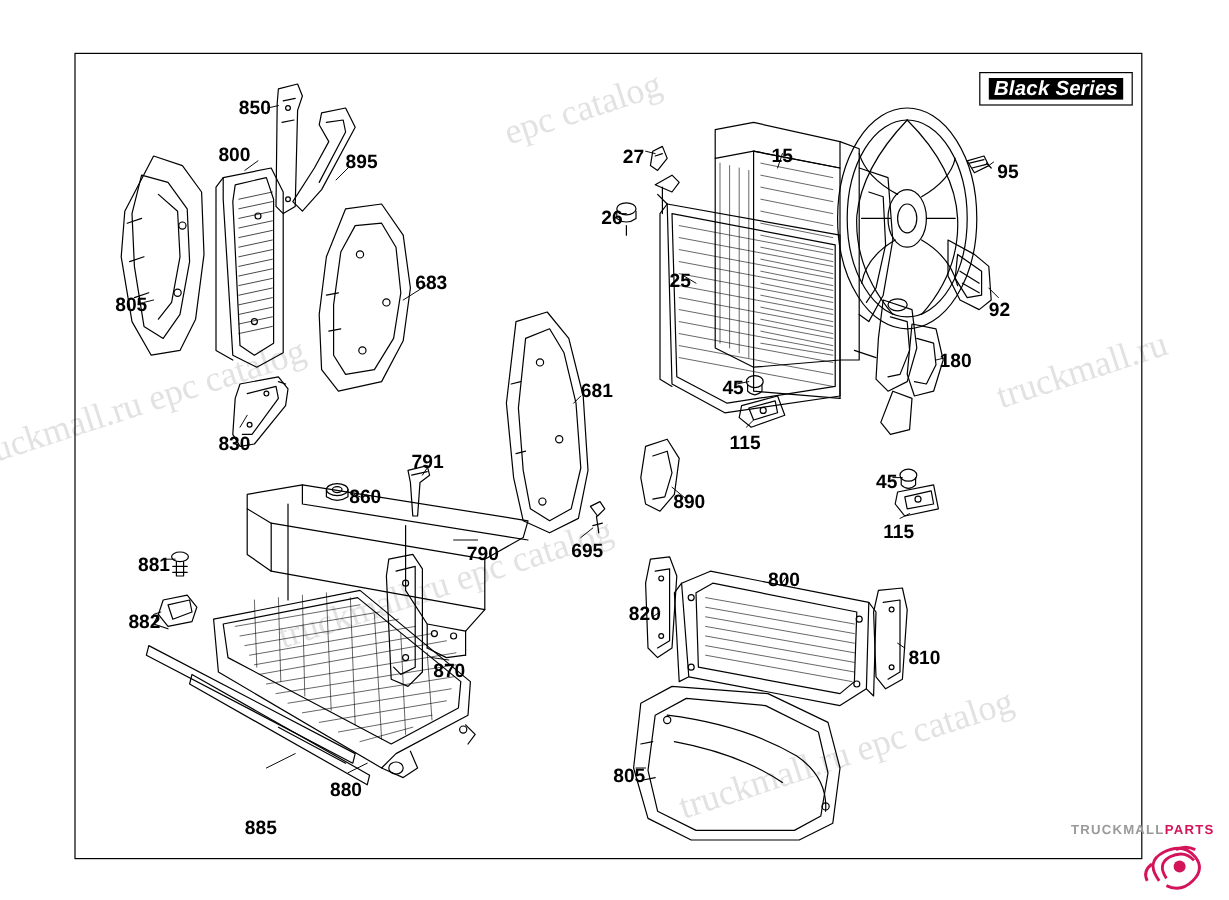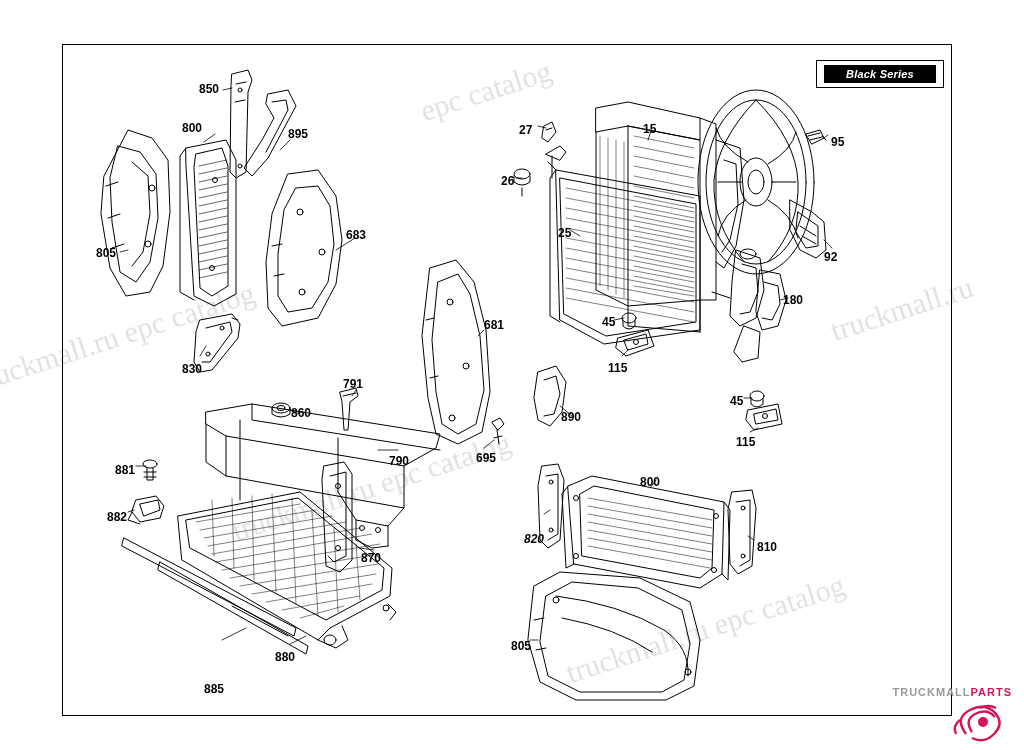--- a/index.html
+++ b/index.html
@@ -50,33 +50,33 @@
     box-sizing: border-box;
     display: flex;
     align-items: center;
     justify-content: center;
   }
   #badge .inner {
     width: 112px;
     height: 18px;
     background: #000;
     color: #fff;
-    font-size: 11px;
+    font-size: 17px;
     font-style: italic;
     font-weight: bold;
     display: flex;
     align-items: center;
     justify-content: center;
     letter-spacing: 0.2px;
   }
 
   
   .callout {
     position: absolute;
-    font-size: 12px;
+    font-size: 16px;
     font-weight: bold;
     color: #000;
     white-space: nowrap;
   }
 
   
   #art {
     position: absolute;
     left: 0; top: 0;
     width: 1024px;
@@ -467,21 +467,21 @@
     <div class="callout" style="left:343px; top:377px;">791</div>
     <div class="callout" style="left:730px; top:394px;">45</div>
     <div class="callout" style="left:291px; top:406px;">860</div>
     <div class="callout" style="left:561px; top:410px;">890</div>
     <div class="callout" style="left:736px; top:435px;">115</div>
     <div class="callout" style="left:476px; top:451px;">695</div>
     <div class="callout" style="left:389px; top:454px;">790</div>
     <div class="callout" style="left:115px; top:463px;">881</div>
     <div class="callout" style="left:640px; top:475px;">800</div>
     <div class="callout" style="left:107px; top:510px;">882</div>
-    <div class="callout" style="left:524px; top:532px;font-style:italic;">820</div>
+    <div class="callout" style="left:524px; top:504px;">820</div>
     <div class="callout" style="left:757px; top:540px;">810</div>
     <div class="callout" style="left:361px; top:551px;">870</div>
     <div class="callout" style="left:511px; top:639px;">805</div>
     <div class="callout" style="left:204px; top:682px;">885</div>
     <div class="callout" style="left:275px; top:650px;">880</div>
   </div>
 
   <div id="logo">
     <div class="logotext">
       <span class="t1">TRUCKMALL</span><span class="t2">PARTS</span>

